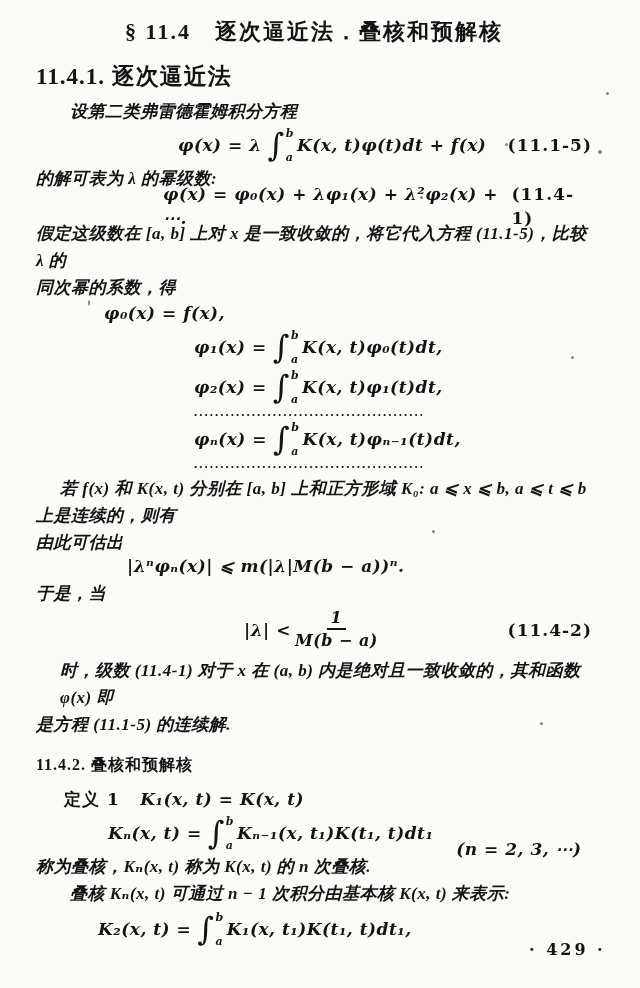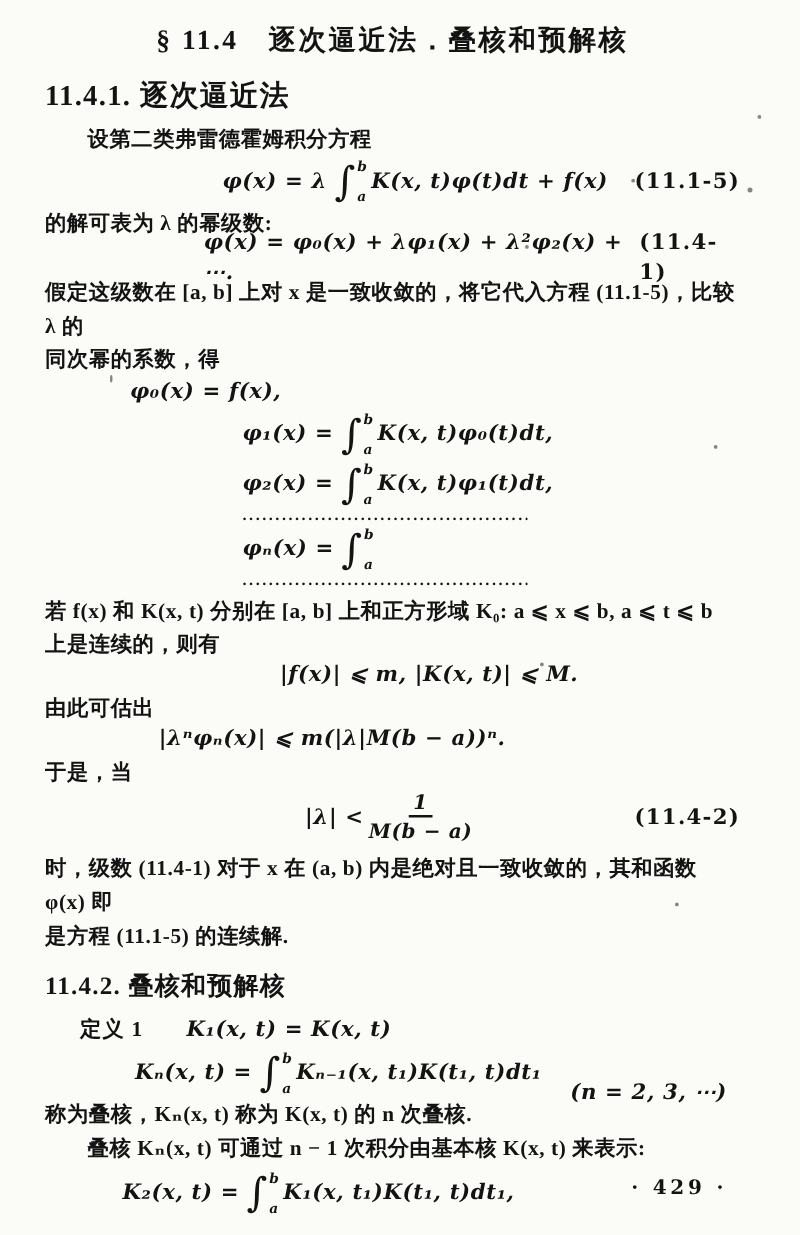--- a/index.html
+++ b/index.html
@@ -27,34 +27,35 @@
     margin: 0 0 0 0;
   }
   .sec-heading {
     font-size: 23px;
     font-weight: bold;
     letter-spacing: 1px;
     line-height: 26px;
     margin: 18px 0 0 0;
   }
   .sec-heading2 {
-    font-size: 20px;
+    font-size: 16px;
     font-weight: bold;
     letter-spacing: 1px;
     line-height: 26px;
     margin: 14px 0 0 0;
   }
   .body-line {
     line-height: 27px;
     font-weight: 600;
     letter-spacing: 0.5px;
+    font-style: italic;
   }
   .indent { text-indent: 2em; }
   .mt8 { margin-top: 8px; }
-  .mt4 { margin-top: 4px; }
+  .mt4 { margin-top: 4px; margin-left: 24px; }
   .math {
     font-family: "DejaVu Serif", serif;
     font-style: italic;
     font-weight: 600;
     letter-spacing: 0.5px;
   }
   .eqrow {
     display: flex;
     align-items: center;
     line-height: 24px;
@@ -110,27 +111,26 @@
     padding: 0 4px 1px 4px;
     border-bottom: 2px solid #131313;
     line-height: 18px;
   }
   .frac .fr-bot { padding-top: 1px; line-height: 20px; }
   .eq-42 { height: 46px; align-items: center; display: flex; }
   .def-label {
     font-style: normal;
     font-weight: bold;
     letter-spacing: 1px;
-    margin-right: 28px;
-    font-family: Liberation Serif, serif;
+    margin-right: 14px;
   }
   .footer-pagenum {
     position: absolute;
     top: 940px;
-    left: 505px;
+    left: 529px;
     font-weight: bold;
     font-size: 16px;
     letter-spacing: 3px;
     font-family: "DejaVu Serif", serif;
   }
   .speck { position: absolute; background: #222; border-radius: 50%; opacity: .55; }
 </style>
 </head>
 <body>
 
@@ -195,28 +195,28 @@
 
   <div class="eqrow math int-row" style="margin-left:158px;">
     <span>φₙ(x) =</span>
     <span class="intwrap">
       <span class="int-sign">∫</span>
       <span class="int-lims">
         <span>b</span>
         <span>a</span>
       </span>
     </span>
+    <span>K(x, t)φₙ₋₁(t)dt,</span>
   </div>
 
   <div class="dots-row" style="margin-left:158px; width:228px;">............................................</div>
 
   <div class="body-line mt4">若 f(x) 和 K(x, t) 分别在 [a, b] 上和正方形域 K₀: a ⩽ x ⩽ b, a ⩽ t ⩽ b</div>
   <div class="body-line">上是连续的，则有</div>
 
-  <div class="math" style="margin-left:188px; height:24px;">|f(x)| ⩽ m,  |K(x, t)| ⩽ M.</div>
 
   <div class="body-line">由此可估出</div>
 
   <div class="math" style="margin-left:91px; height:24px;">|λⁿφₙ(x)| ⩽ m(|λ|M(b − a))ⁿ.</div>
 
   <div class="body-line">于是，当</div>
 
   <div class="eqrow math eq-42" style="margin-left:208px;">
     <span>|λ| &lt;</span>
     <span class="frac">

